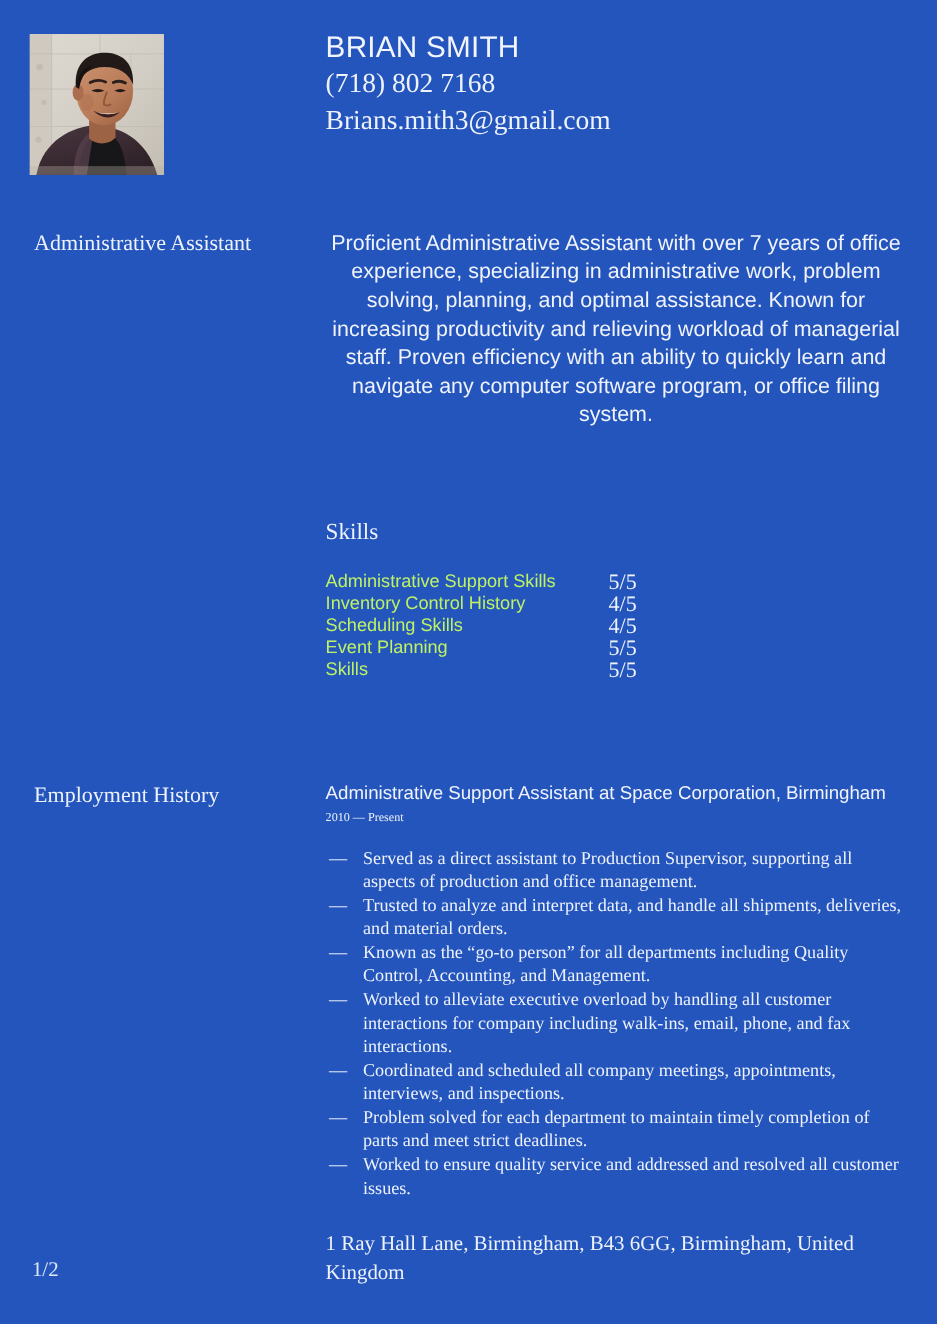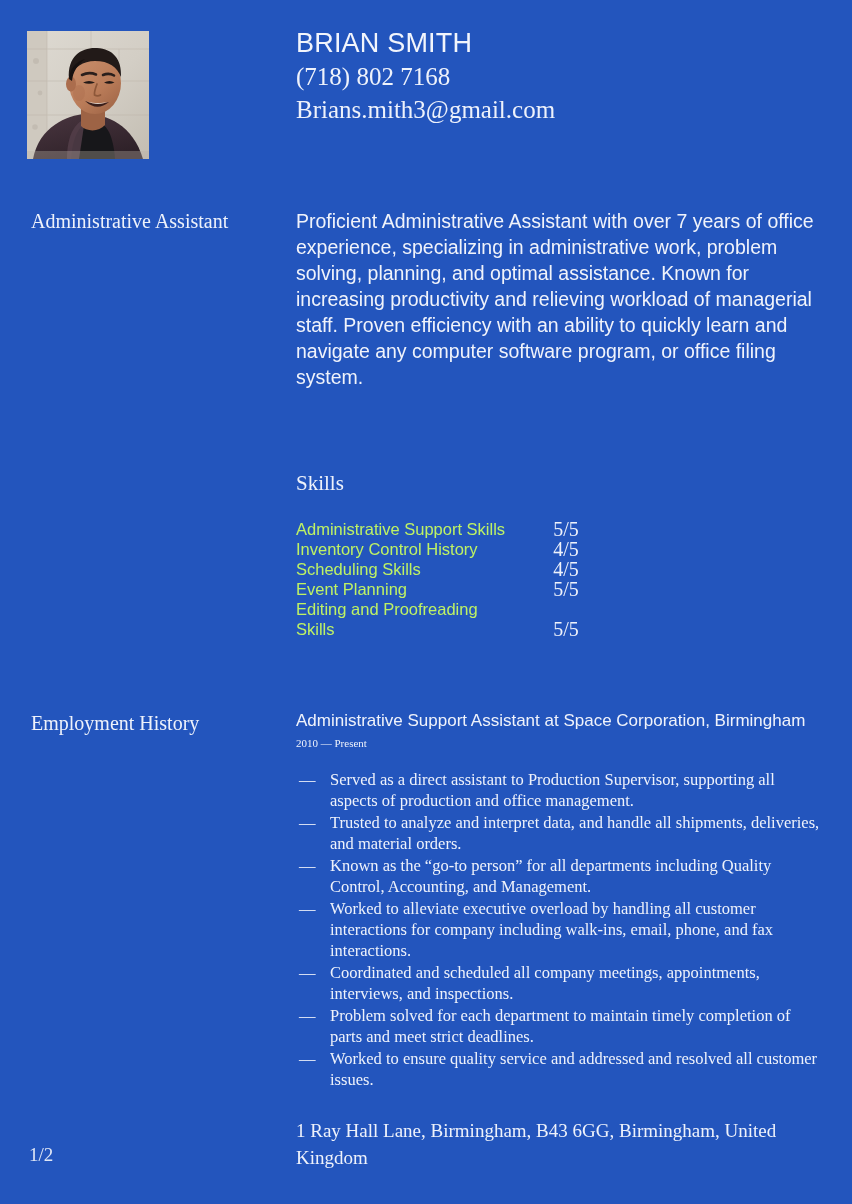--- a/index.html
+++ b/index.html
@@ -86,21 +86,21 @@
     width: 528px;
   }
 
   
   #summary-section { top: 208px; }
   .summary-text {
     font-family: "Liberation Sans", sans-serif;
     font-size: 19.5px;
     line-height: 26px;
     color: #f0f3fb;
-    text-align: left;
+    text-align: center;
   }
 
   
   #skills-section { top: 470px; }
   .skills-heading {
     font-family: "Liberation Serif", serif;
     font-size: 21px;
     line-height: 27px;
     color: #eef2fb;
     margin-bottom: 22px;
@@ -292,24 +292,20 @@
               <td class="skill-rating">4/5</td>
             </tr>
             <tr>
               <td class="skill-name">Scheduling Skills</td>
               <td class="skill-rating">4/5</td>
             </tr>
             <tr>
               <td class="skill-name">Event Planning</td>
               <td class="skill-rating">5/5</td>
             </tr>
-            <tr class="wrapped">
-              <td class="skill-name">Editing and Proofreading</td>
-              <td class="skill-rating"></td>
-            </tr>
             <tr>
               <td class="skill-name">Skills</td>
               <td class="skill-rating">5/5</td>
             </tr>
           </tbody>
       </table>
     </div>
   </div>
 
   <div class="section" id="employment-section">

